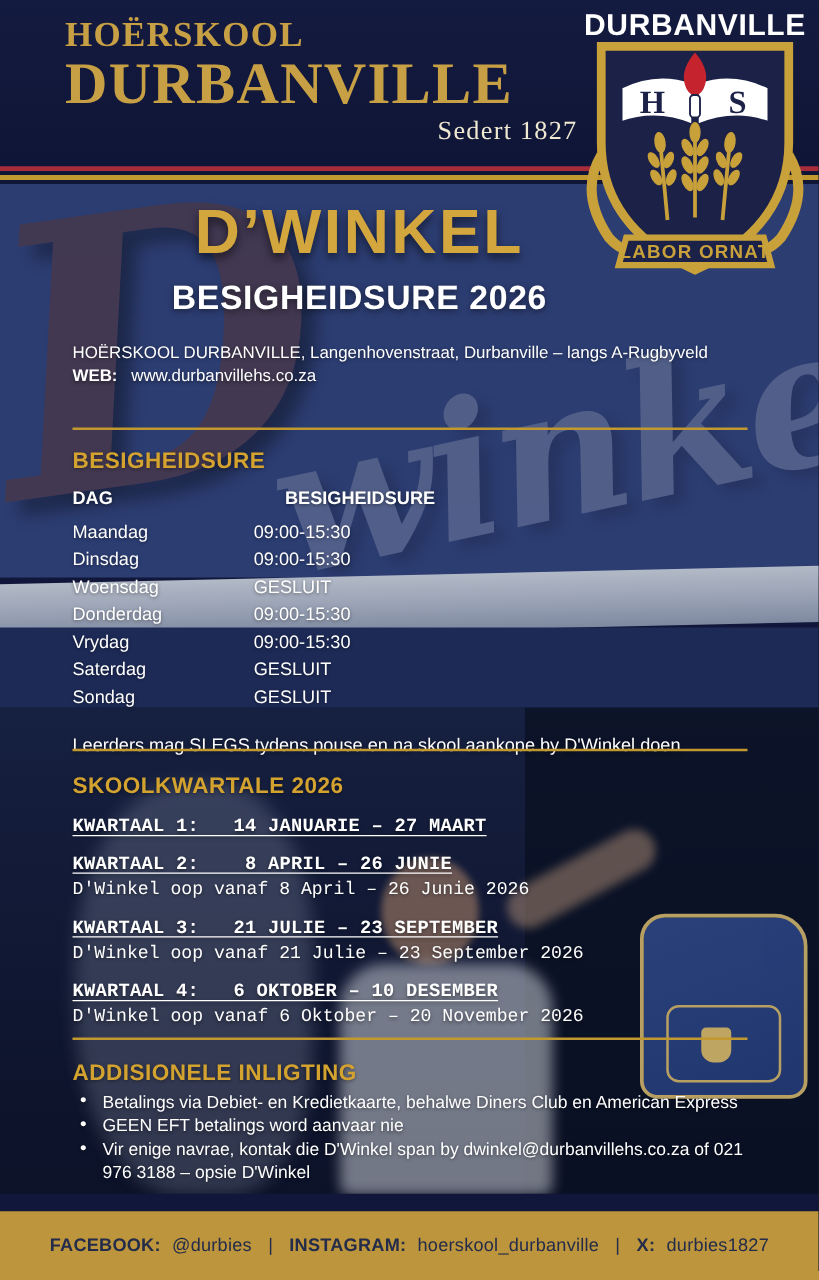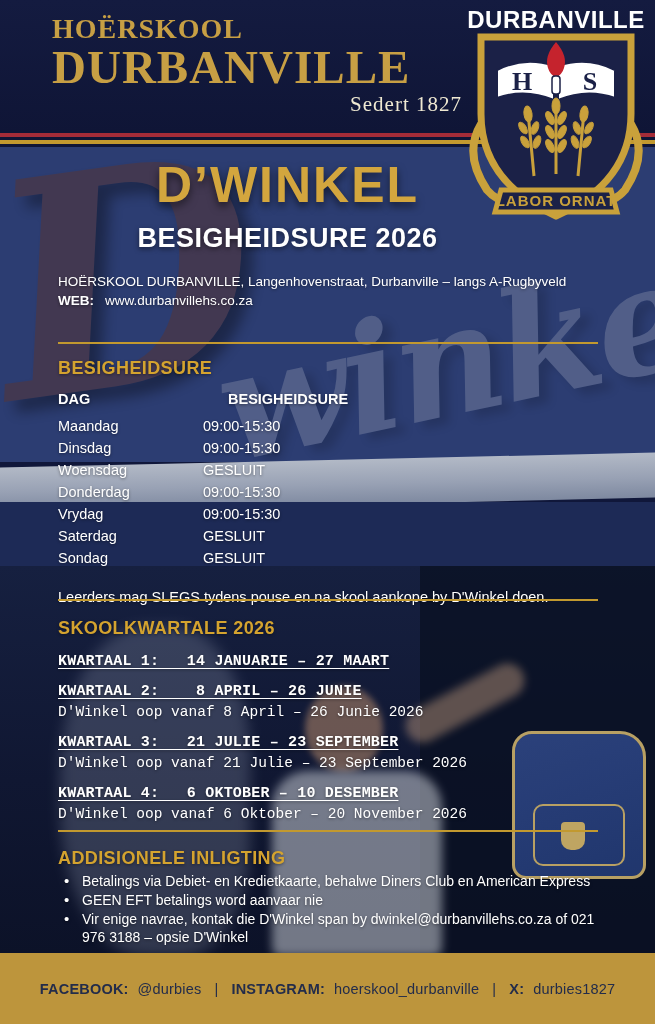--- a/index.html
+++ b/index.html
@@ -61,21 +61,21 @@
   .terms{position:absolute;top:652px;left:58px;width:560px;color:#fff;z-index:10;text-shadow:0 1px 3px rgba(0,0,0,.45);font-family:Liberation Mono, monospace;}
   .term{margin-bottom:10px;}
   .term .t{font-size:15px;font-weight:700;letter-spacing:.2px;text-decoration:underline;text-underline-offset:3px;line-height:20px;white-space:pre;}
   .term .d{font-size:14.5px;line-height:21px;}
   
   .bullets{position:absolute;top:872px;left:58px;width:555px;color:#fff;font-size:14px;z-index:10;text-shadow:0 1px 3px rgba(0,0,0,.45);}
   .bullets ul{margin:0;padding:0;list-style:none;}
   .bullets li{position:relative;padding-left:24px;line-height:18px;margin-bottom:1px;}
   .bullets li::before{content:"•";position:absolute;left:6px;top:0;font-size:15px;}
   
-  .footer{position:absolute;bottom:0;left:0;width:655px;height:71px;background:#bd953c;z-index:15;display:flex;align-items:center;justify-content:center;}
+  .footer{position:absolute;bottom:0;left:0;width:655px;height:55px;background:#bd953c;z-index:15;display:flex;align-items:center;justify-content:center;}
   .footer .txt{color:#232c4a;font-size:14.5px;letter-spacing:.2px;display:flex;align-items:center;gap:9px;}
   .footer .b{font-weight:700;}
   .footer .sep{padding:0 4px;}
 </style>
 </head>
 <body>
 
 <div class="poster">
 
   <div class="bg-wall">

